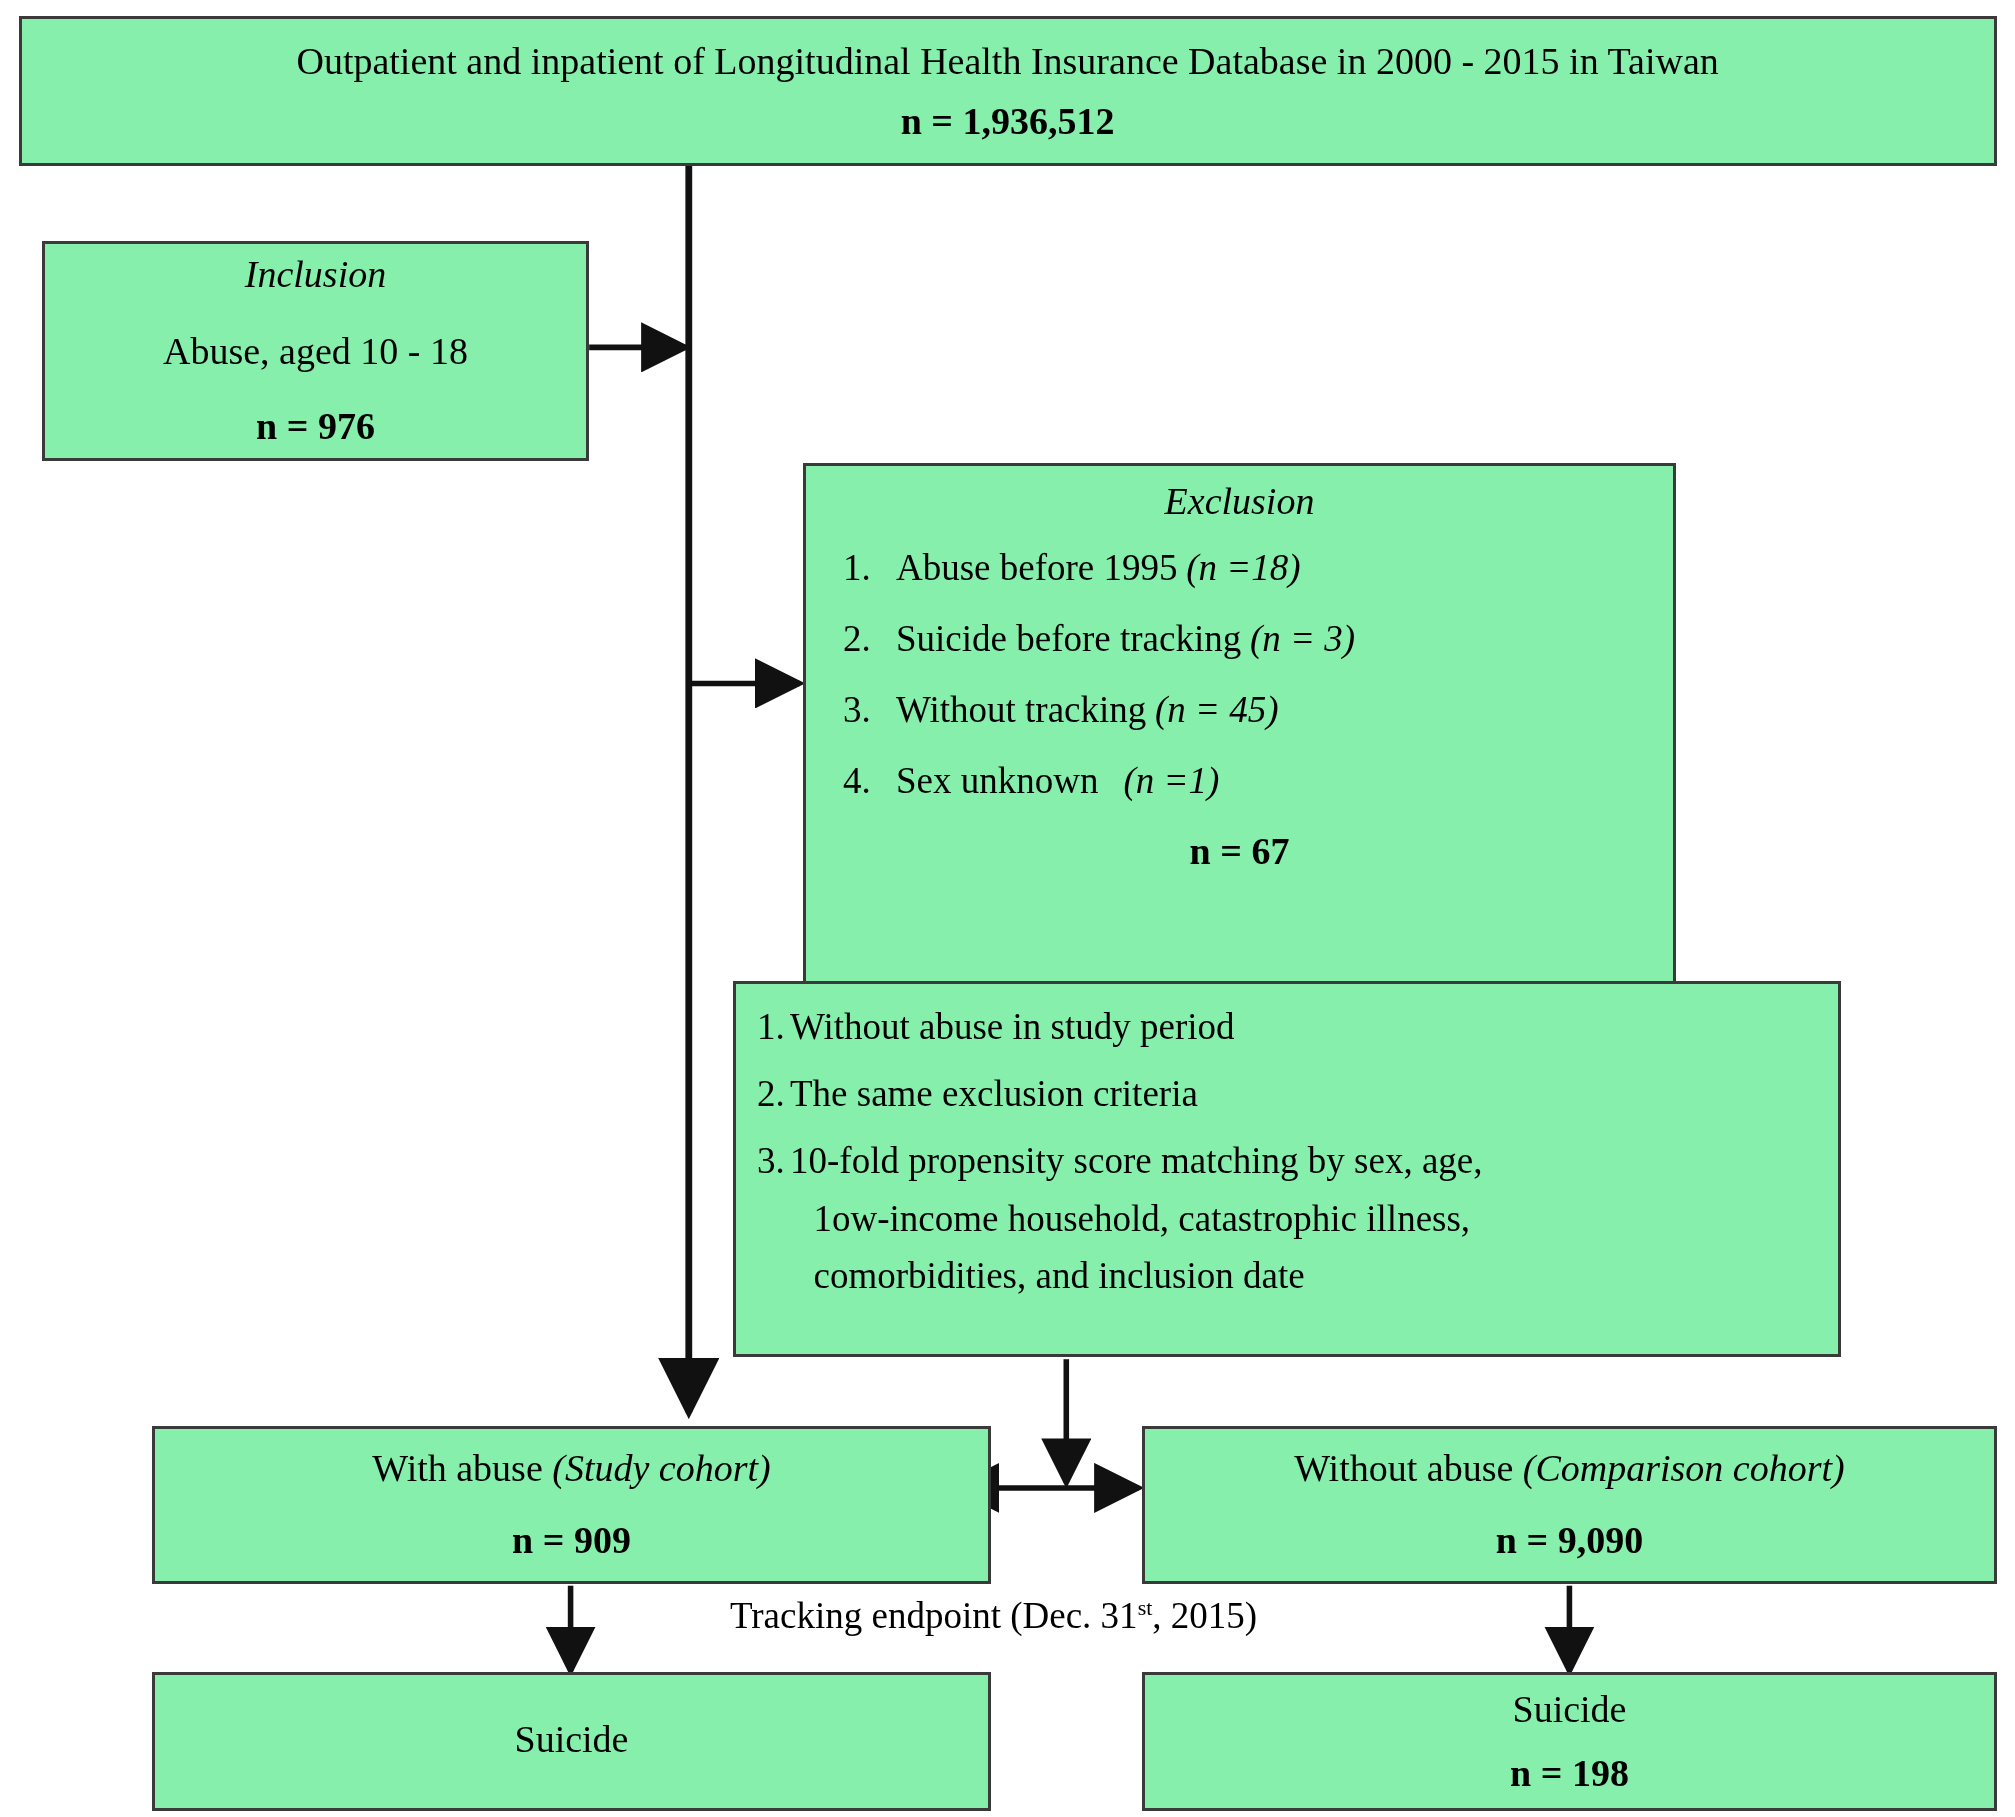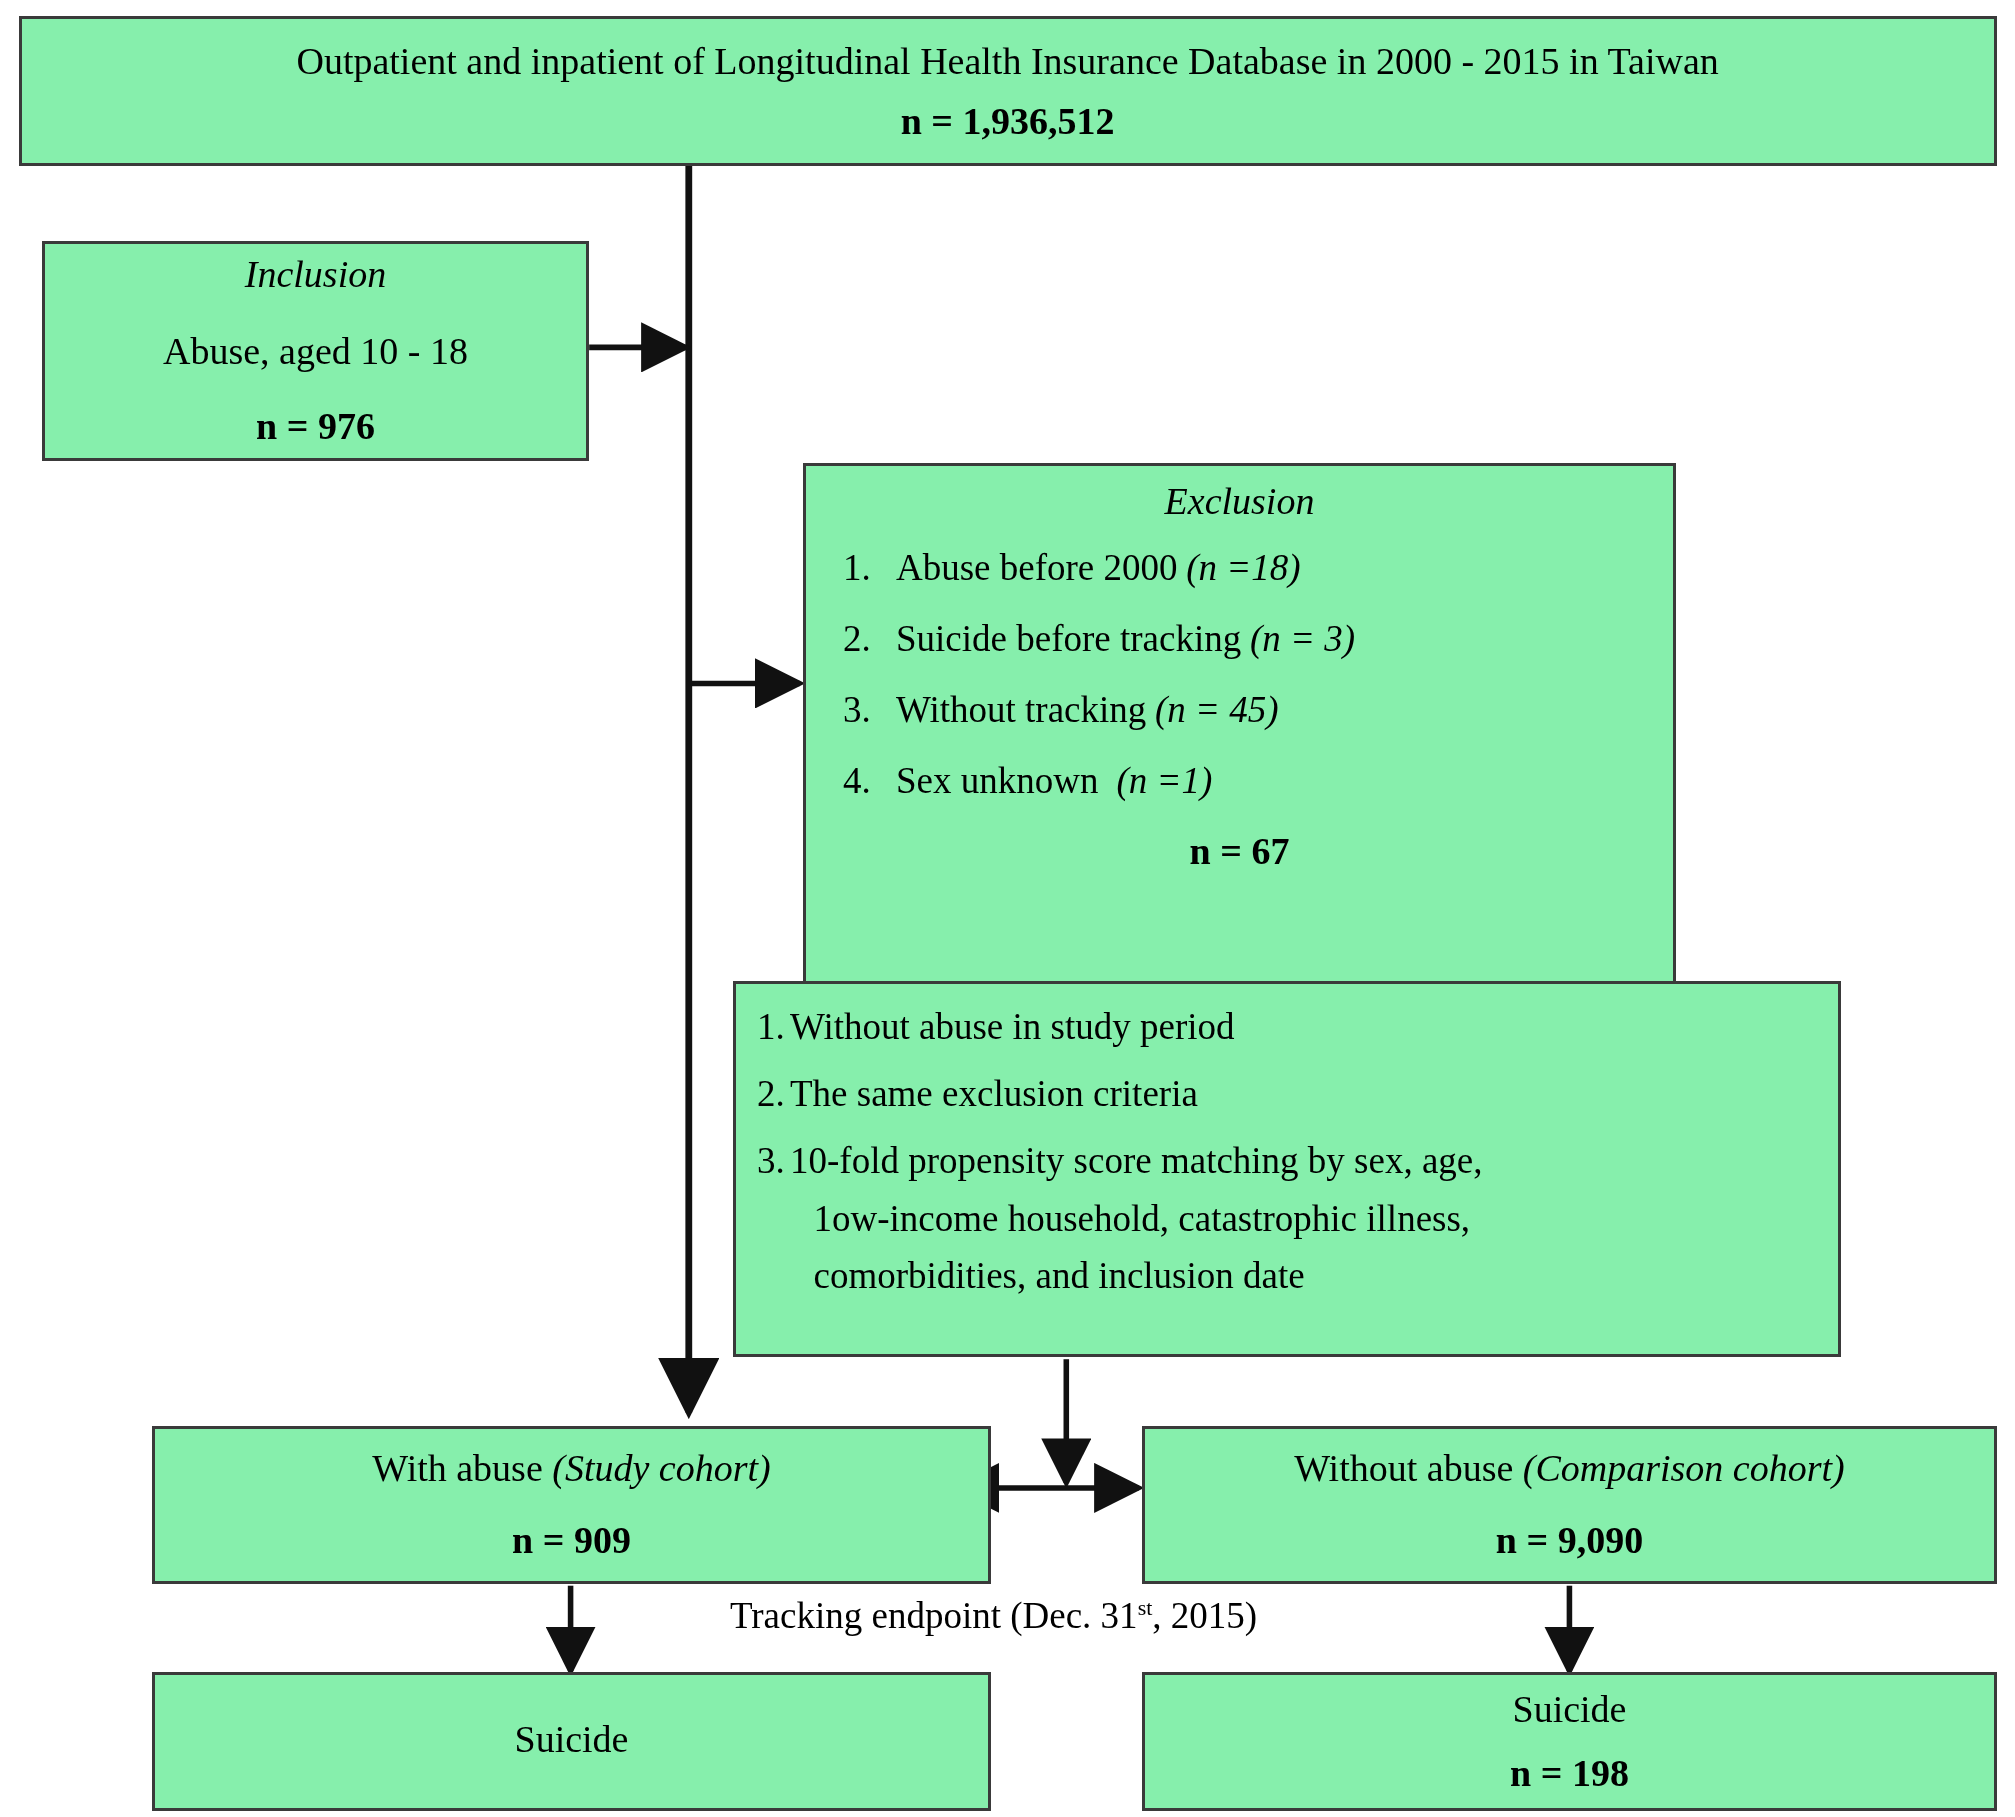--- a/index.html
+++ b/index.html
@@ -177,37 +177,37 @@
     <div class="t-body ital">Inclusion</div>
     <div class="t-body">Abuse, aged 10 - 18</div>
     <div class="t-n">n = 976</div>
   </div>
 
   <div class="box" id="exclusion-box">
     <div class="t-body ital ctr ex-title">Exclusion</div>
     <ul class="ol-ex t-list">
       <li>
         <span class="num">1.</span>
-        <span>Abuse before 2000</span>
+        <span>Abuse before 1995</span>
         <span class="ital" style="margin-left:8.7px;">(n =18)</span>
       </li>
       <li>
         <span class="num">2.</span>
         <span>Suicide before tracking</span>
         <span class="ital" style="margin-left:8.7px;">(n = 3)</span>
       </li>
       <li>
         <span class="num">3.</span>
         <span>Without tracking</span>
         <span class="ital" style="margin-left:8.7px;">(n = 45)</span>
       </li>
       <li>
         <span class="num">4.</span>
         <span>Sex unknown</span>
-        <span class="ital" style="margin-left:18px;">(n =1)</span>
+        <span class="ital" style="margin-left:25px;">(n =1)</span>
       </li>
     </ul>
     <div class="t-n ctr ex-total">n = 67</div>
   </div>
 
   <div class="box" id="matching-box">
     <ul class="ol-match t-list">
       <li>
         <span class="num">1.</span>
         <span class="txt">

